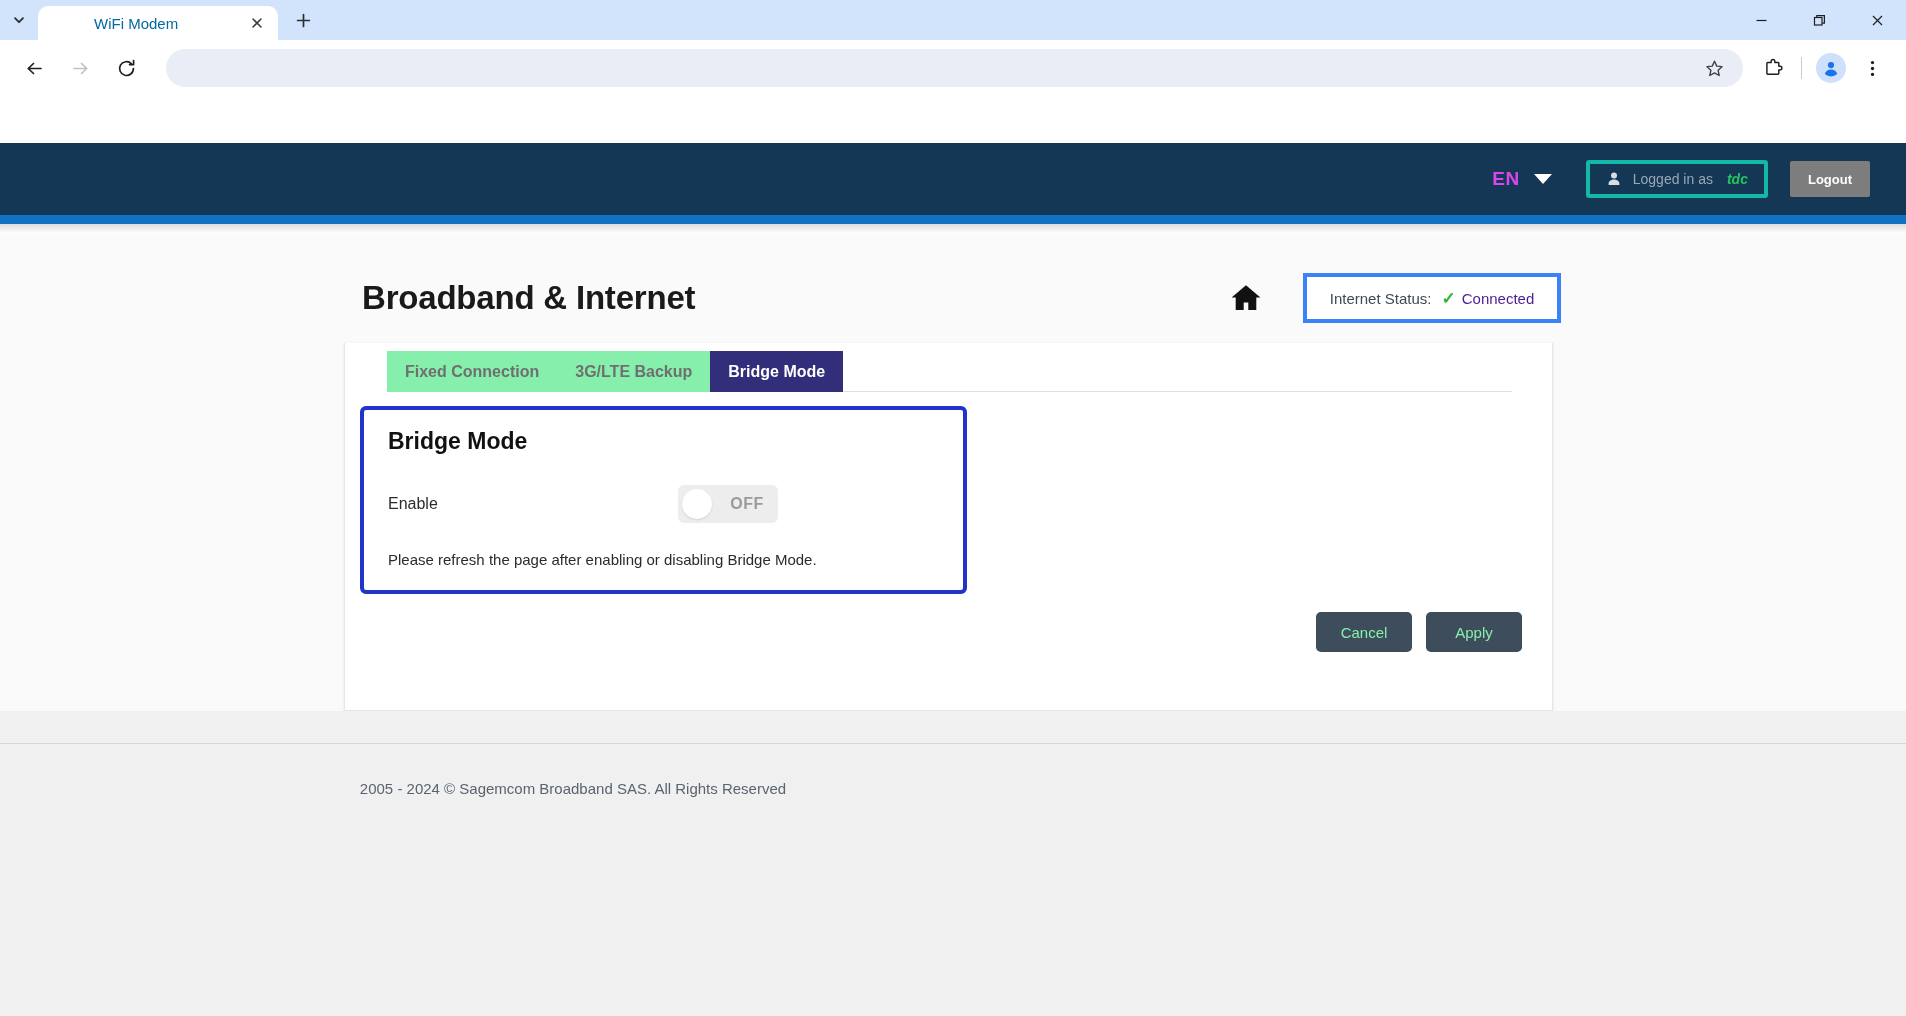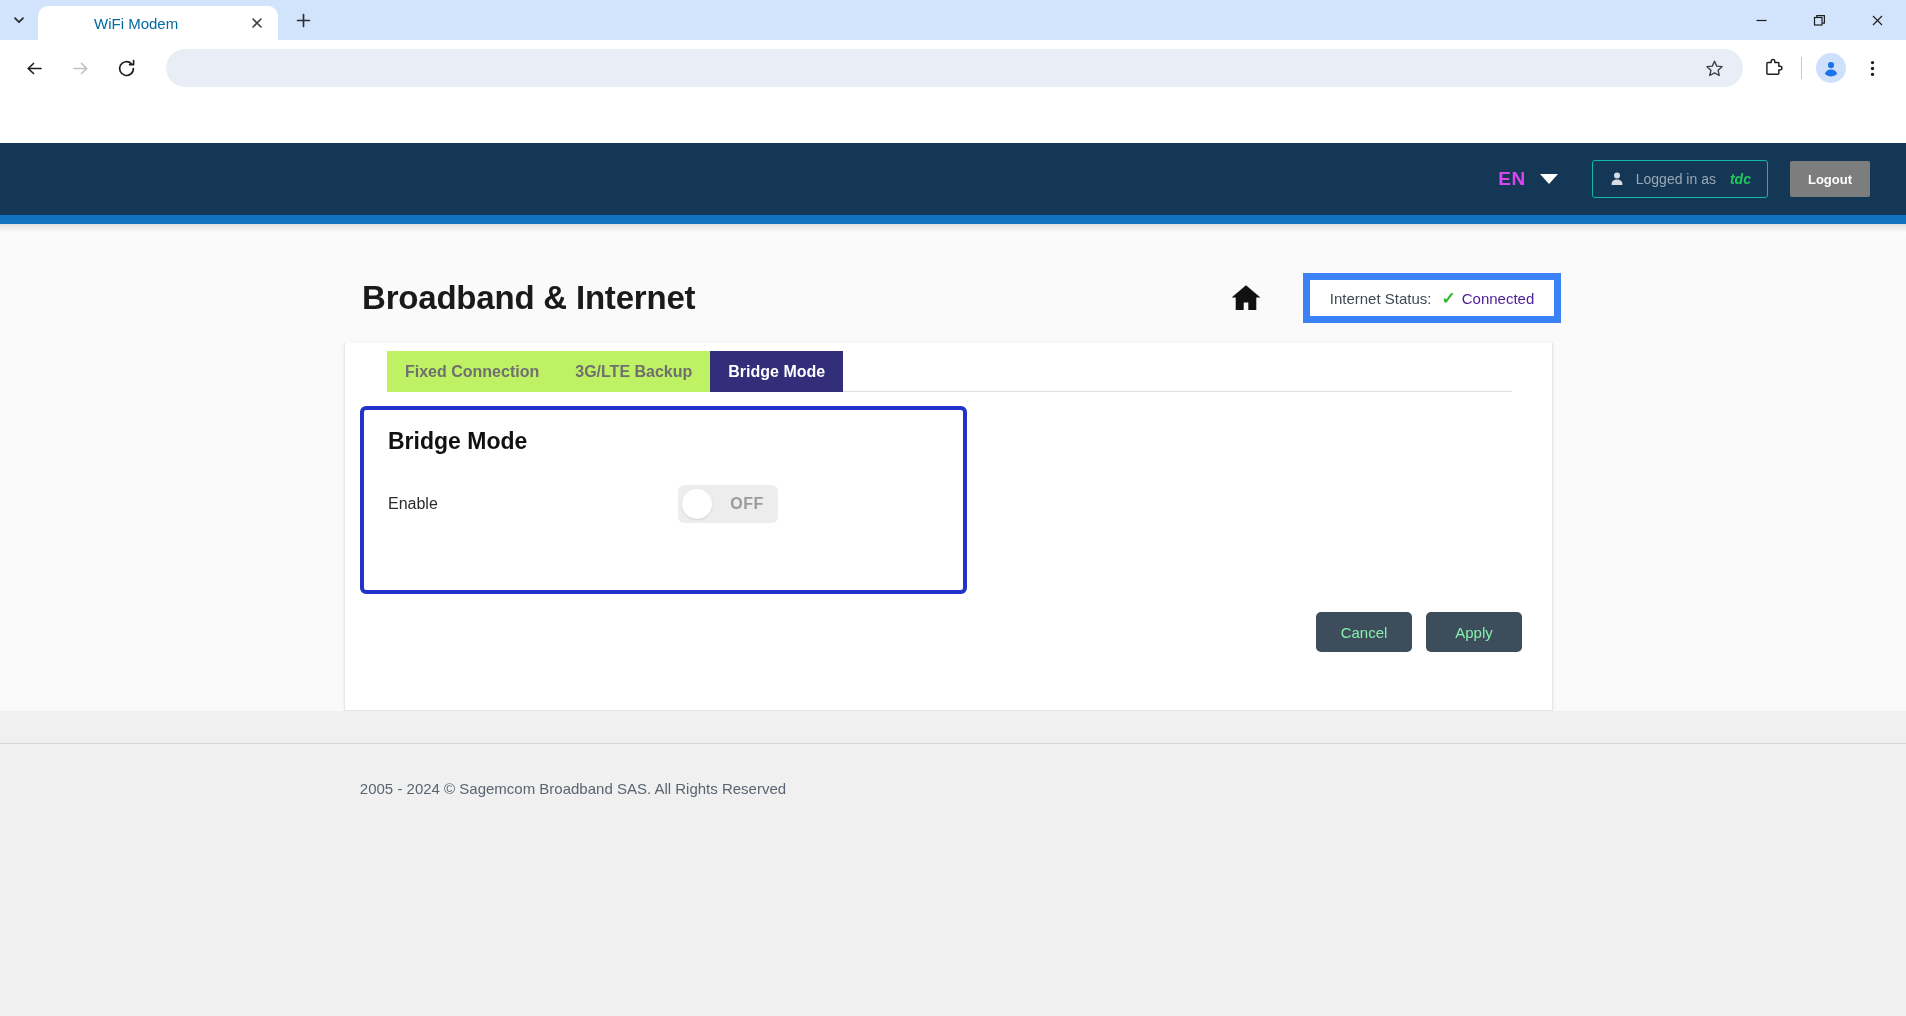--- a/index.html
+++ b/index.html
@@ -202,21 +202,21 @@
   .lang-caret {
     margin-left: 14px;
     width: 0; height: 0;
     border-left: 9px solid transparent;
     border-right: 9px solid transparent;
     border-top: 10px solid #ffffff;
   }
 
   .logged-box {
     height: 38px;
-    border: 1px solid #14b8a6;
+    border: 4px solid #14b8a6;
     border-radius: 3px;
     display: flex;
     align-items: center;
     padding: 0 16px;
     margin-right: 22px;
   }
   .person-icon {
     width: 16px; height: 16px;
     margin-right: 11px;
     color: #d7dde3;
@@ -271,21 +271,21 @@
     margin-left: auto;
     margin-right: 40px;
     color: #111111;
     cursor: pointer;
     display: flex; align-items: center;
   }
   .status-box {
     width: 258px;
     height: 50px;
     background: #ffffff;
-    border: 7px solid #3b82f6;
+    border: 4px solid #3b82f6;
     display: flex;
     align-items: center;
     justify-content: center;
     margin-right: 345px;
   }
   .status-label { font-size: 15px; color: #3e4a55; }
   .status-check { color: #2eb82e; font-size: 17px; margin: 0 6px 0 10px; font-weight: bold; }
   .status-value { font-size: 15px; color: #4c1d95; }
 
   .card {
@@ -316,21 +316,21 @@
     height: 1px;
     background: #e0e0e0;
   }
   .ptab {
     height: 41px;
     display: flex;
     align-items: center;
     padding: 0 18px;
     font-size: 16px;
     font-weight: bold;
-    background: #bef264;
+    background: #86efac;
     color: #6f6f6f;
     cursor: pointer;
     border: none;
     font-family: "Liberation Sans", sans-serif;
     position: relative;
     z-index: 2;
   }
   .ptab.active { background: #332e7a; color: #ffffff; }
 
   .bridge-panel {
@@ -585,20 +585,21 @@
           <div class="panel-title">Bridge Mode</div>
 
           <div class="enable-row">
             <span class="enable-label">Enable</span>
             <div class="toggle">
               <span class="toggle-knob"></span>
               <span class="toggle-state">OFF</span>
             </div>
           </div>
 
+          <div class="panel-note">Please refresh the page after enabling or disabling Bridge Mode.</div>
         </div>
 
         <div class="actions-row">
           <button class="action-btn">Cancel</button>
           <button class="action-btn">Apply</button>
         </div>
 
       </div>
 
       <div class="footer-region">

